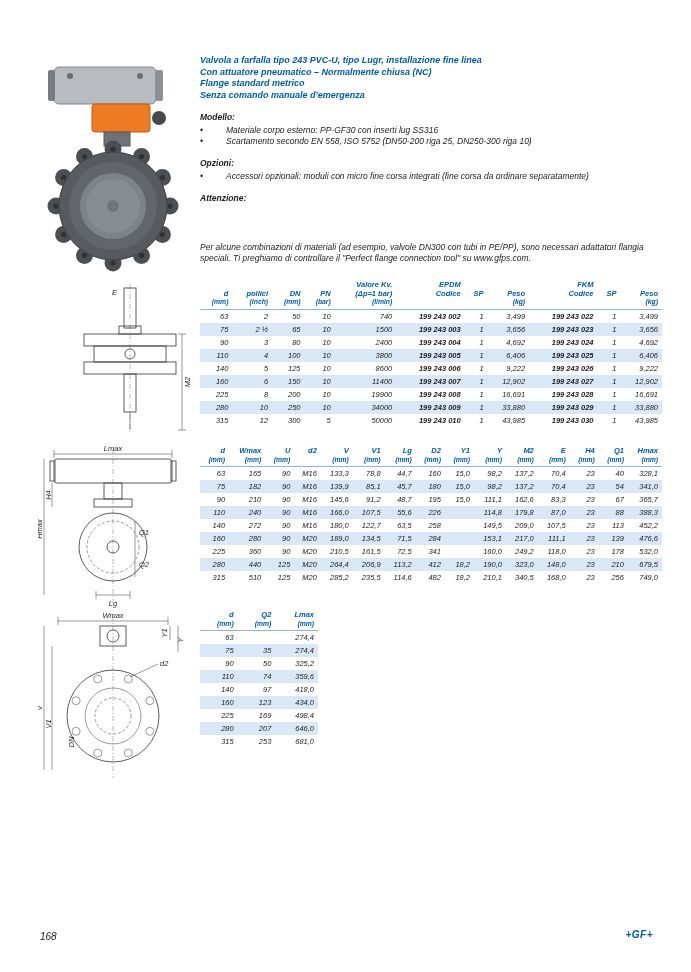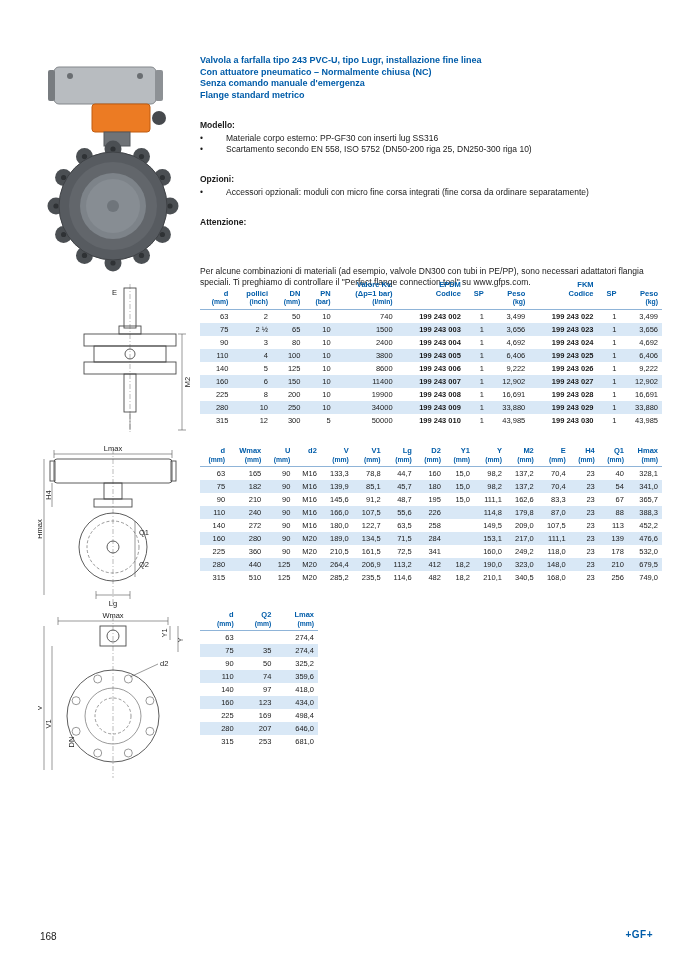--- a/index.html
+++ b/index.html
@@ -3,26 +3,26 @@
 <meta charset="utf-8">
 <style>
   :root{
     --blue:#005CA9;
     --rowblue:#D9E8F6;
     --line:#8FB4D8;
     --ink:#1a1a1a;
   }
   *{box-sizing:border-box;}
   body{margin:0;background:#fff;font-family:"Liberation Sans",sans-serif;color:var(--ink);}
-  #page{position:relative;width:691px;height:972px;background:#fff;overflow:hidden;}
+  #page{position:relative;width:691px;height:972px;background:#fff;overflow:hidden;font-style:italic;}
 
   
   .text-col{position:absolute;left:200px;top:55px;width:462px;}
   .title-block div{color:var(--blue);font-weight:bold;font-size:9px;line-height:11.5px;}
-  .sec-head{font-weight:bold;font-size:8.5px;margin:19px 0 3px;}
+  .sec-head{font-weight:bold;font-size:8.5px;margin:11px 0 3px;}
   .bullet{display:flex;font-size:8.5px;line-height:11px;gap:16px;}
   .bullet .dot{width:10px;flex:0 0 10px;}
   .bullet .dot::before{content:"\2022";}
   .para{font-size:8.5px;line-height:11px;margin-top:39px;}
 
   
   .tbl-wrap{position:absolute;}
   table{border-collapse:collapse;}
   th{color:var(--blue);font-weight:bold;font-size:7.5px;line-height:8.5px;
      text-align:right;vertical-align:bottom;padding:1px 4px 0 2px;white-space:nowrap;}
@@ -94,22 +94,22 @@
       <circle cx="73" cy="152" r="33" fill="#7d8389"></circle>
       <circle cx="73" cy="152" r="27" fill="#878d93"></circle>
       <circle cx="73" cy="152" r="6" fill="#6f757b"></circle>
     </g>
   </svg>
 
   <div class="text-col">
     <div class="title-block">
       <div>Valvola a farfalla tipo 243 PVC-U, tipo Lugr, installazione fine linea</div>
       <div>Con attuatore pneumatico – Normalmente chiusa (NC)</div>
+      <div>Flange standard metrico</div>
       <div>Senza comando manuale d'emergenza</div>
-      <div>Flange standard metrico</div>
     </div>
 
     <div class="sec-head">Modello:</div>
     <div class="bullet">
         <span class="dot"></span>
         <span>Materiale corpo esterno: PP-GF30 con inserti lug SS316</span>
       </div>
     <div class="bullet">
         <span class="dot"></span>
         <span>Scartamento secondo EN 558, ISO 5752 (DN50-200 riga 25, DN250-300 riga 10)</span>

